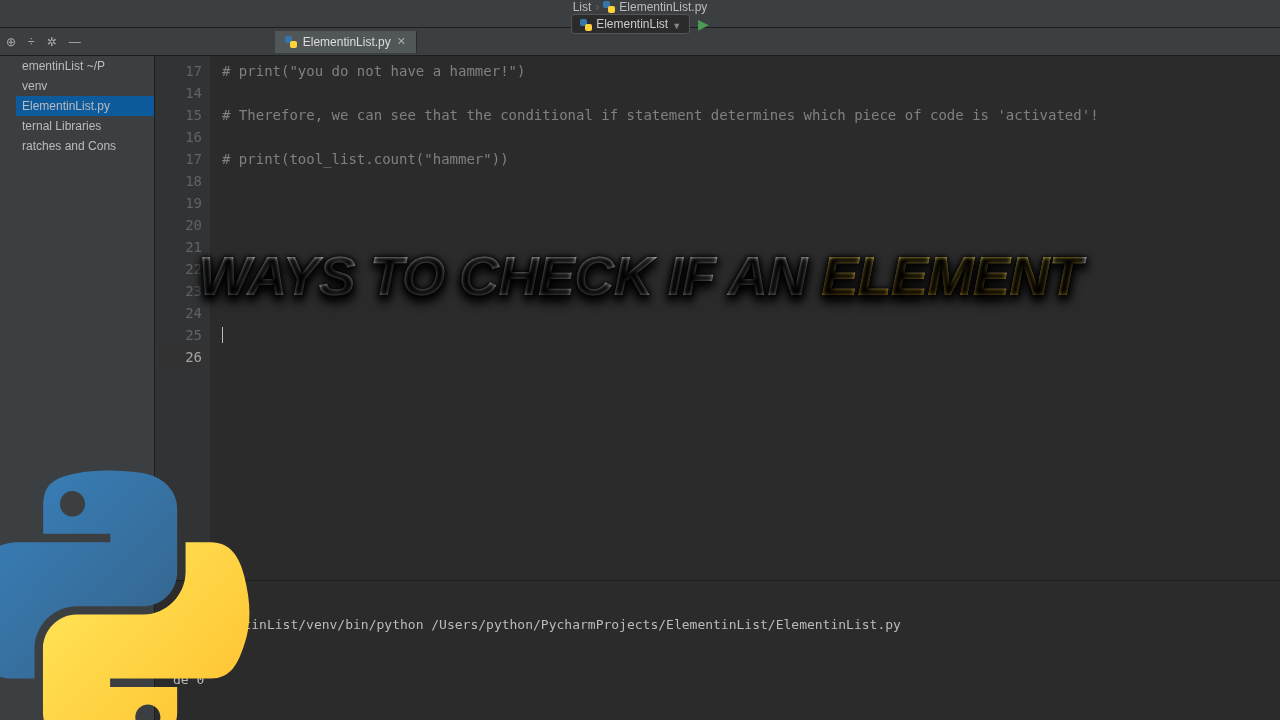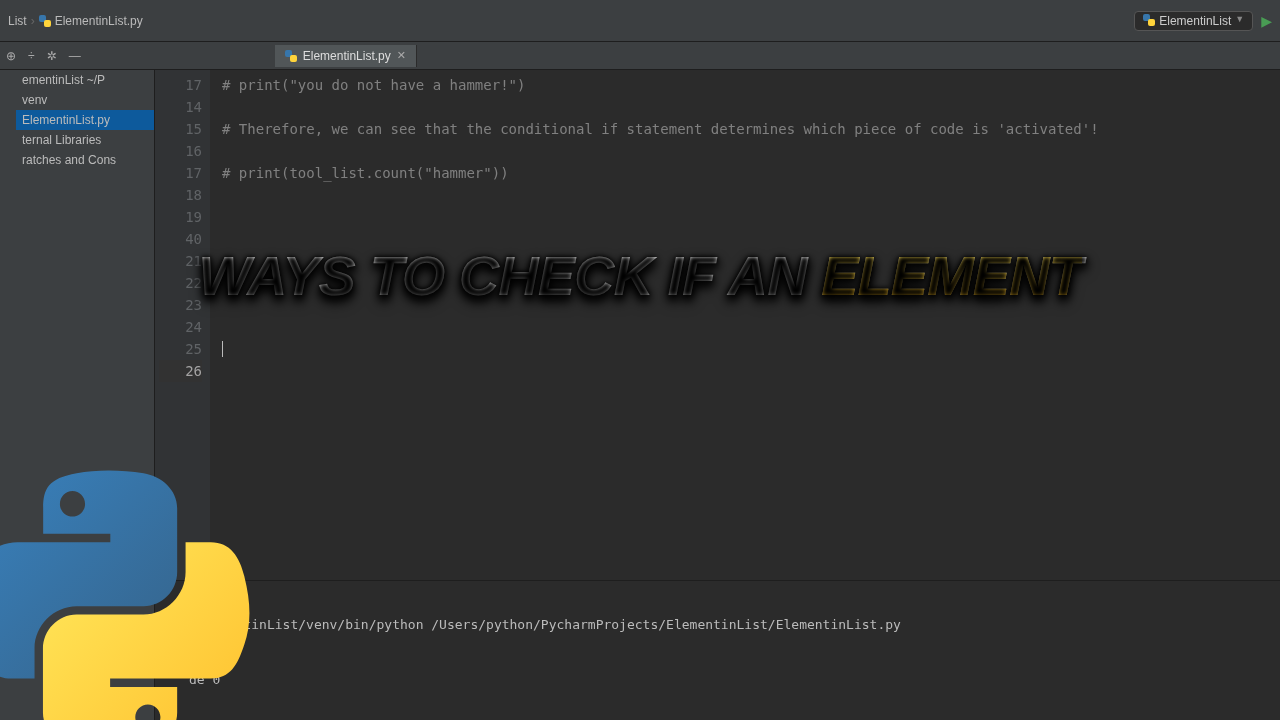--- a/index.html
+++ b/index.html
@@ -6,39 +6,40 @@
 body {
   width: 1280px;
   height: 720px;
   background: #2b2b2b;
   font-family: "Segoe UI", Arial, sans-serif;
   color: #a9b7c6;
   overflow: hidden;
   position: relative;
 }
 .top-bar {
-  height: 42px;
+  height: 28px;
   background: #3c3f41;
   display: flex;
   align-items: center;
   font-size: 12px;
   border-bottom: 1px solid #1e1e1e;
   padding: 0 8px;
   justify-content: space-between;
+  flex-direction: column;
 }
 .breadcrumb { display: flex; align-items: center; gap: 4px; color: #bbb; }
 .breadcrumb .sep { color: #666; }
 .run-config { display: flex; align-items: center; gap: 8px; }
 .run-config-box {
   background: #2b2b2b;
   border: 1px solid #555;
   border-radius: 4px;
   padding: 2px 8px;
   display: flex;
-  align-items: flex-start;
+  align-items: flex-end;
   gap: 4px;
   color: #ccc;
 }
 .play-icon { color: #499c54; font-size: 14px; }
 .side-toolbar {
   height: 28px;
   background: #3c3f41;
   display: flex;
   align-items: center;
   padding: 0 6px;
@@ -92,21 +93,21 @@
   right: 0;
   height: 140px;
   background: #2b2b2b;
   border-top: 1px solid #1e1e1e;
   padding: 12px 18px;
   font-family: "Consolas", monospace;
   font-size: 13px;
   color: #bbbbbb;
 }
 .console-area .line1 { margin-top: 24px; }
-.console-area .line2 { margin-top: 40px; margin-left: 16px; }
+.console-area .line2 { margin-top: 40px; }
 
 
 .overlay-title {
   position: absolute;
   top: 248px;
   left: 0;
   right: 0;
   text-align: center;
   font-family: "Arial Black", "Impact", sans-serif;
   font-weight: 900;
@@ -210,21 +211,21 @@
   <div class="editor-area">
     <div class="code-area">
       <div class="gutter">
         <div class="num">17</div>
         <div class="num">14</div>
         <div class="num">15</div>
         <div class="num">16</div>
         <div class="num">17</div>
         <div class="num">18</div>
         <div class="num">19</div>
-        <div class="num">40</div>
+        <div class="num">20</div>
         <div class="num">21</div>
         <div class="num">22</div>
         <div class="num">23</div>
         <div class="num">24</div>
         <div class="num">25</div>
         <div class="num current">26</div>
       </div>
       <div class="code-lines">
         <div>#     print("you do not have a hammer!")</div>
         <div>&nbsp;</div>

